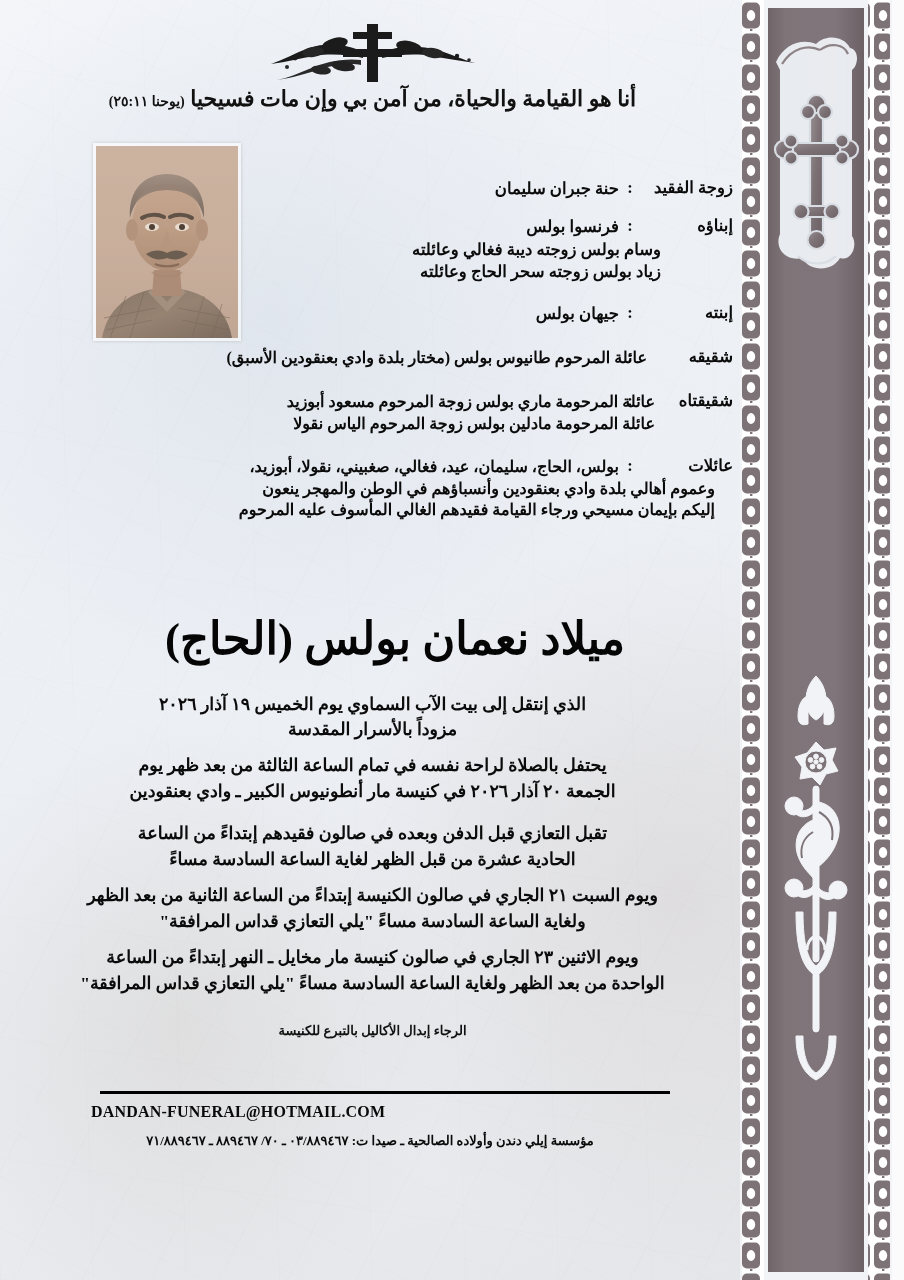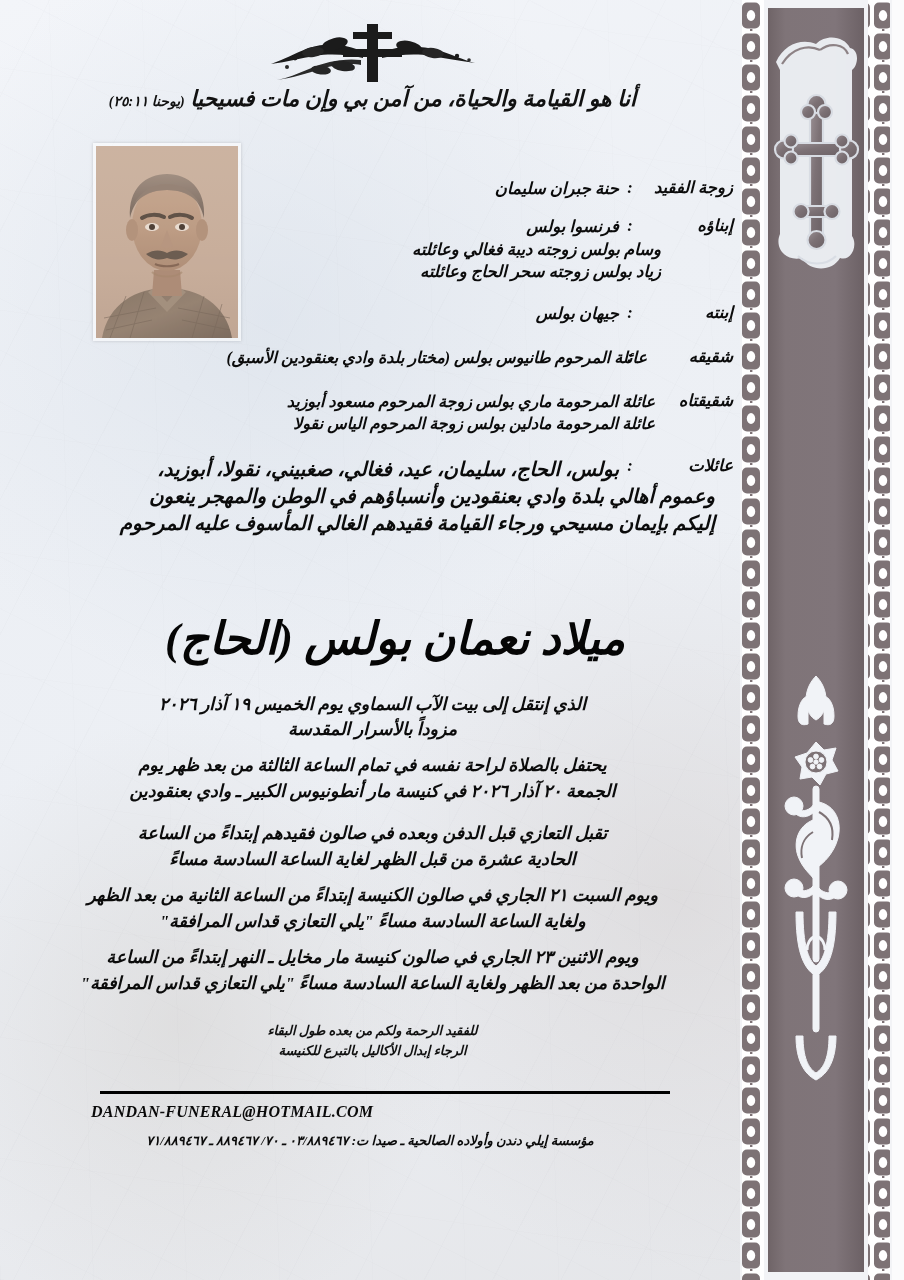--- a/index.html
+++ b/index.html
@@ -46,21 +46,20 @@
   }
 
   
   #content {
     position: absolute;
     top: 0; left: 0;
     width: 745px;
     height: 1280px;
     z-index: 3;
     padding: 0;
-    font-style: italic;
   }
 
   
   .cross-head {
     position: absolute;
     top: 22px;
     left: 0; right: 0;
     display: flex;
     justify-content: center;
   }
@@ -512,21 +511,21 @@
         <div class="rel-colon">:</div>
         <div class="rel-values" style="font-size:16px;">
           <div style="margin-right:-36px;">عائلة المرحومة ماري بولس زوجة المرحوم مسعود أبوزيد</div>
           <div style="margin-right:-36px;">عائلة المرحومة مادلين بولس زوجة المرحوم الياس نقولا</div>
         </div>
       </div>
 
       <div class="rel-row">
         <div class="rel-label">عائلات</div>
         <div class="rel-colon">:</div>
-        <div class="rel-values" style="font-size:20px;">
+        <div class="rel-values" style="font-size:16px;">
           <div>بولس، الحاج، سليمان، عيد، فغالي، صغبيني، نقولا، أبوزيد،</div>
           <div style="margin-right:-96px;">وعموم أهالي بلدة وادي بعنقودين وأنسباؤهم في الوطن والمهجر ينعون</div>
           <div style="margin-right:-96px;">إليكم بإيمان مسيحي ورجاء القيامة فقيدهم الغالي المأسوف عليه المرحوم</div>
         </div>
       </div>
 
     </div>
 
     <div id="deceased-name">ميلاد نعمان بولس (الحاج)</div>
 
@@ -549,21 +548,20 @@
       <div>ويوم السبت ٢١ الجاري في صالون الكنيسة إبتداءً من الساعة الثانية من بعد الظهر</div>
       <div>ولغاية الساعة السادسة مساءً "يلي التعازي قداس المرافقة"</div>
     </div>
 
     <div class="para" id="para-4">
       <div>ويوم الاثنين ٢٣ الجاري في صالون كنيسة مار مخايل ـ النهر إبتداءً من الساعة</div>
       <div>الواحدة من بعد الظهر ولغاية الساعة السادسة مساءً "يلي التعازي قداس المرافقة"</div>
     </div>
 
     <div id="closing">
-      <div>للفقيد الرحمة ولكم من بعده طول البقاء</div>
       <div>الرجاء إبدال الأكاليل بالتبرع للكنيسة</div>
     </div>
 
     <div id="divider"></div>
 
     <div id="footer">
       <div id="footer-email">DANDAN-FUNERAL@HOTMAIL.COM</div>
       <div id="footer-org">مؤسسة إيلي دندن وأولاده الصالحية ـ صيدا ت: ٠٣/٨٨٩٤٦٧ ـ ٧٠/ ٨٨٩٤٦٧ ـ ٧١/٨٨٩٤٦٧</div>
     </div>
 

